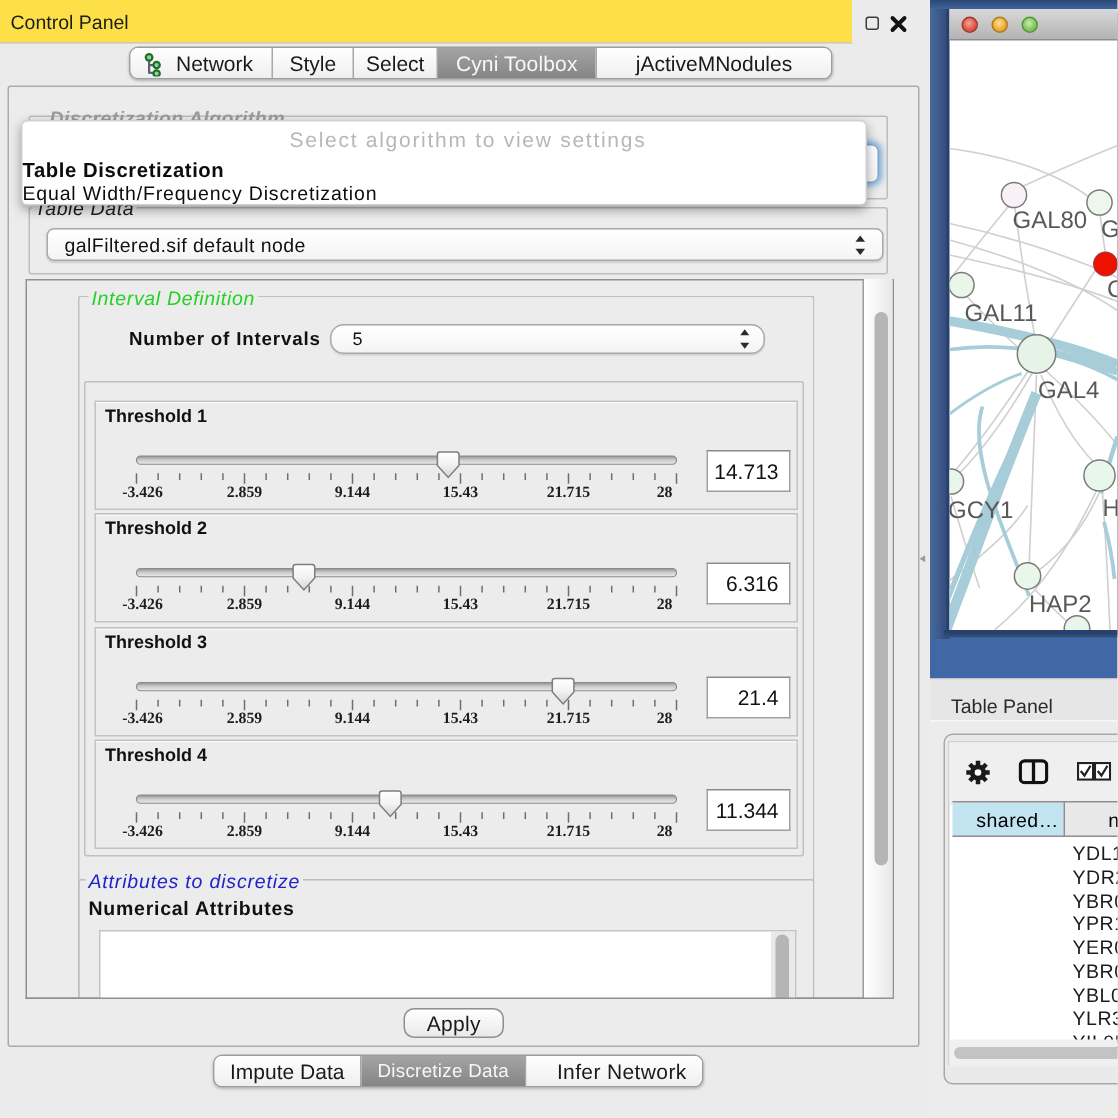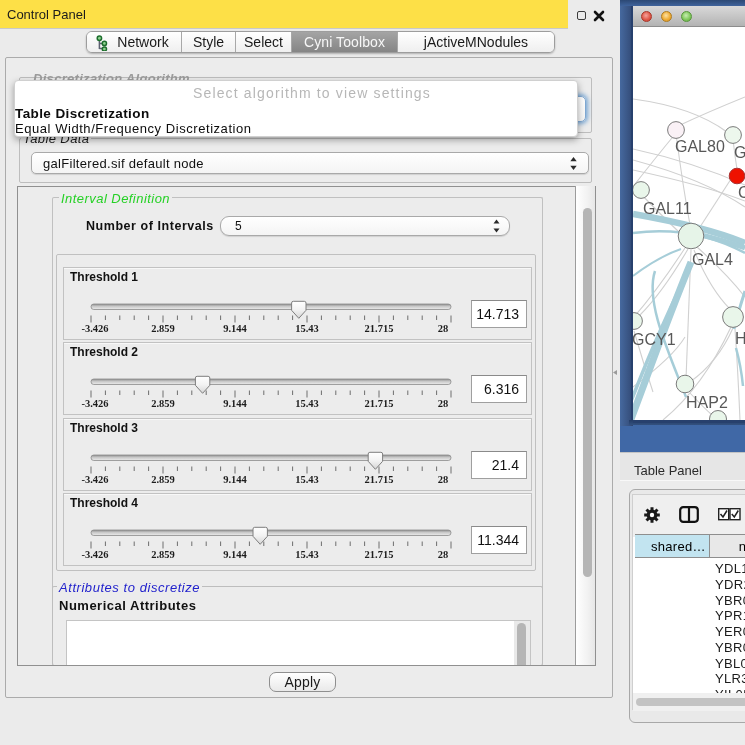--- a/index.html
+++ b/index.html
@@ -232,20 +232,25 @@
   <div class="abs" style="left:47px;top:598px;font-size:13px;font-weight:bold;color:#111;letter-spacing:0.5px;margin-left:12px;">Numerical Attributes</div>
   <div class="abs" style="left:66px;top:620px;width:465px;height:46px;background:#fff;border:1px solid #c4c4c4;border-bottom:none;overflow:hidden;">
     <div style="position:absolute;right:0px;top:0px;width:16px;height:46px;background:#e9e9e9;"></div>
     <div style="position:absolute;right:4px;top:2px;width:9px;height:60px;background:#b5b5b5;border-radius:4.5px;"></div>
   </div>
 
   <div class="abs" style="left:17px;top:665px;width:579px;height:1px;background:#909090;z-index:5;"></div>
 
   <div class="abs" style="left:269px;top:672px;width:67px;height:20px;border:1px solid #8f8f8f;border-radius:7px;background:linear-gradient(#ffffff,#e9e9e9);font-size:14px;letter-spacing:0.2px;color:#1a1a1a;text-align:center;line-height:18px;">Apply</div>
 
+  <div class="strip" style="left:142px;top:703px;height:22px;">
+    <div class="seg" style="width:98px;">Impute Data</div>
+    <div class="seg dark" style="width:110px;font-size:12.5px;letter-spacing:0.2px;">Discretize Data</div>
+    <div class="seg" style="width:117px;letter-spacing:0.25px;padding-left:10px;">Infer Network</div>
+  </div>
 
   <div id="popup">
     <div class="abs" style="left:178px;top:4px;font-size:14px;color:#b7b7b7;letter-spacing:1.15px;">Select algorithm to view settings</div>
     <div class="abs" style="left:0px;top:25px;font-size:13.5px;font-weight:bold;color:#0c0c0c;letter-spacing:0.4px;">Table Discretization</div>
     <div class="abs" style="left:0px;top:40px;font-size:13px;color:#0c0c0c;letter-spacing:0.55px;">Equal Width/Frequency Discretization</div>
   </div>
 
   <div class="abs" style="left:613px;top:370px;width:4px;height:5px;background:#9a9a9a;clip-path:polygon(0 50%,100% 0,100% 100%);"></div>
 </div>
 

